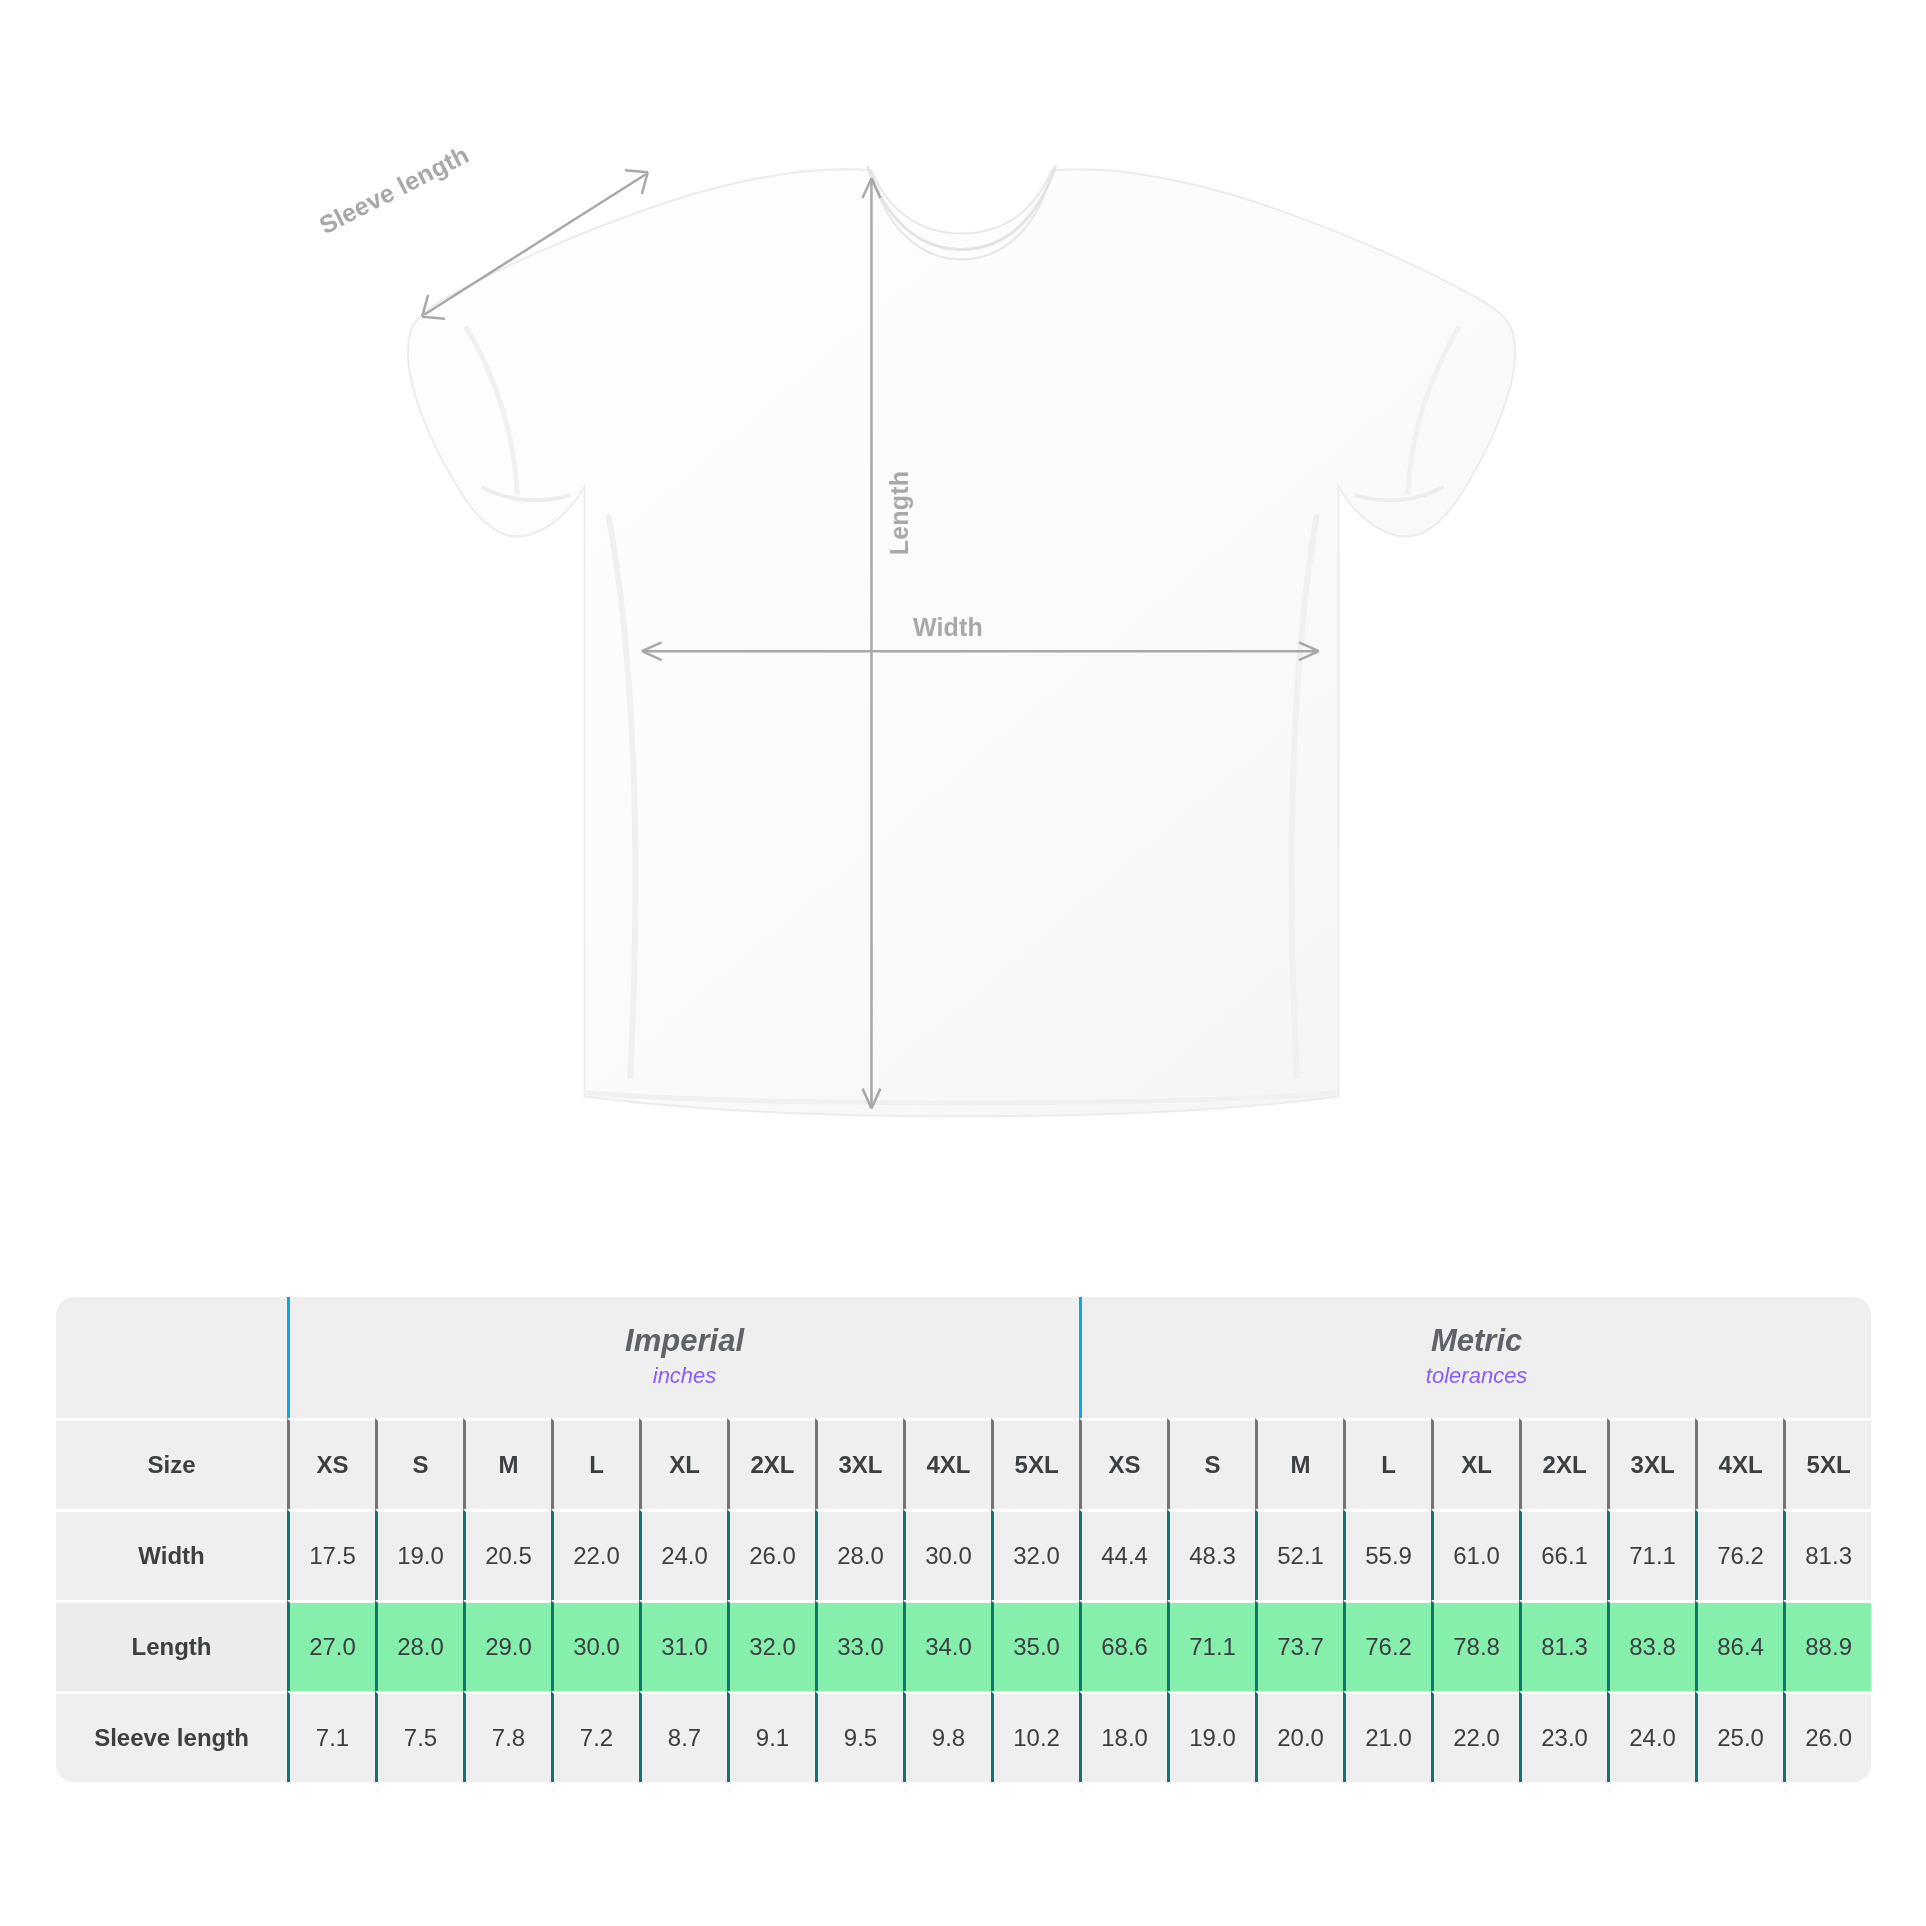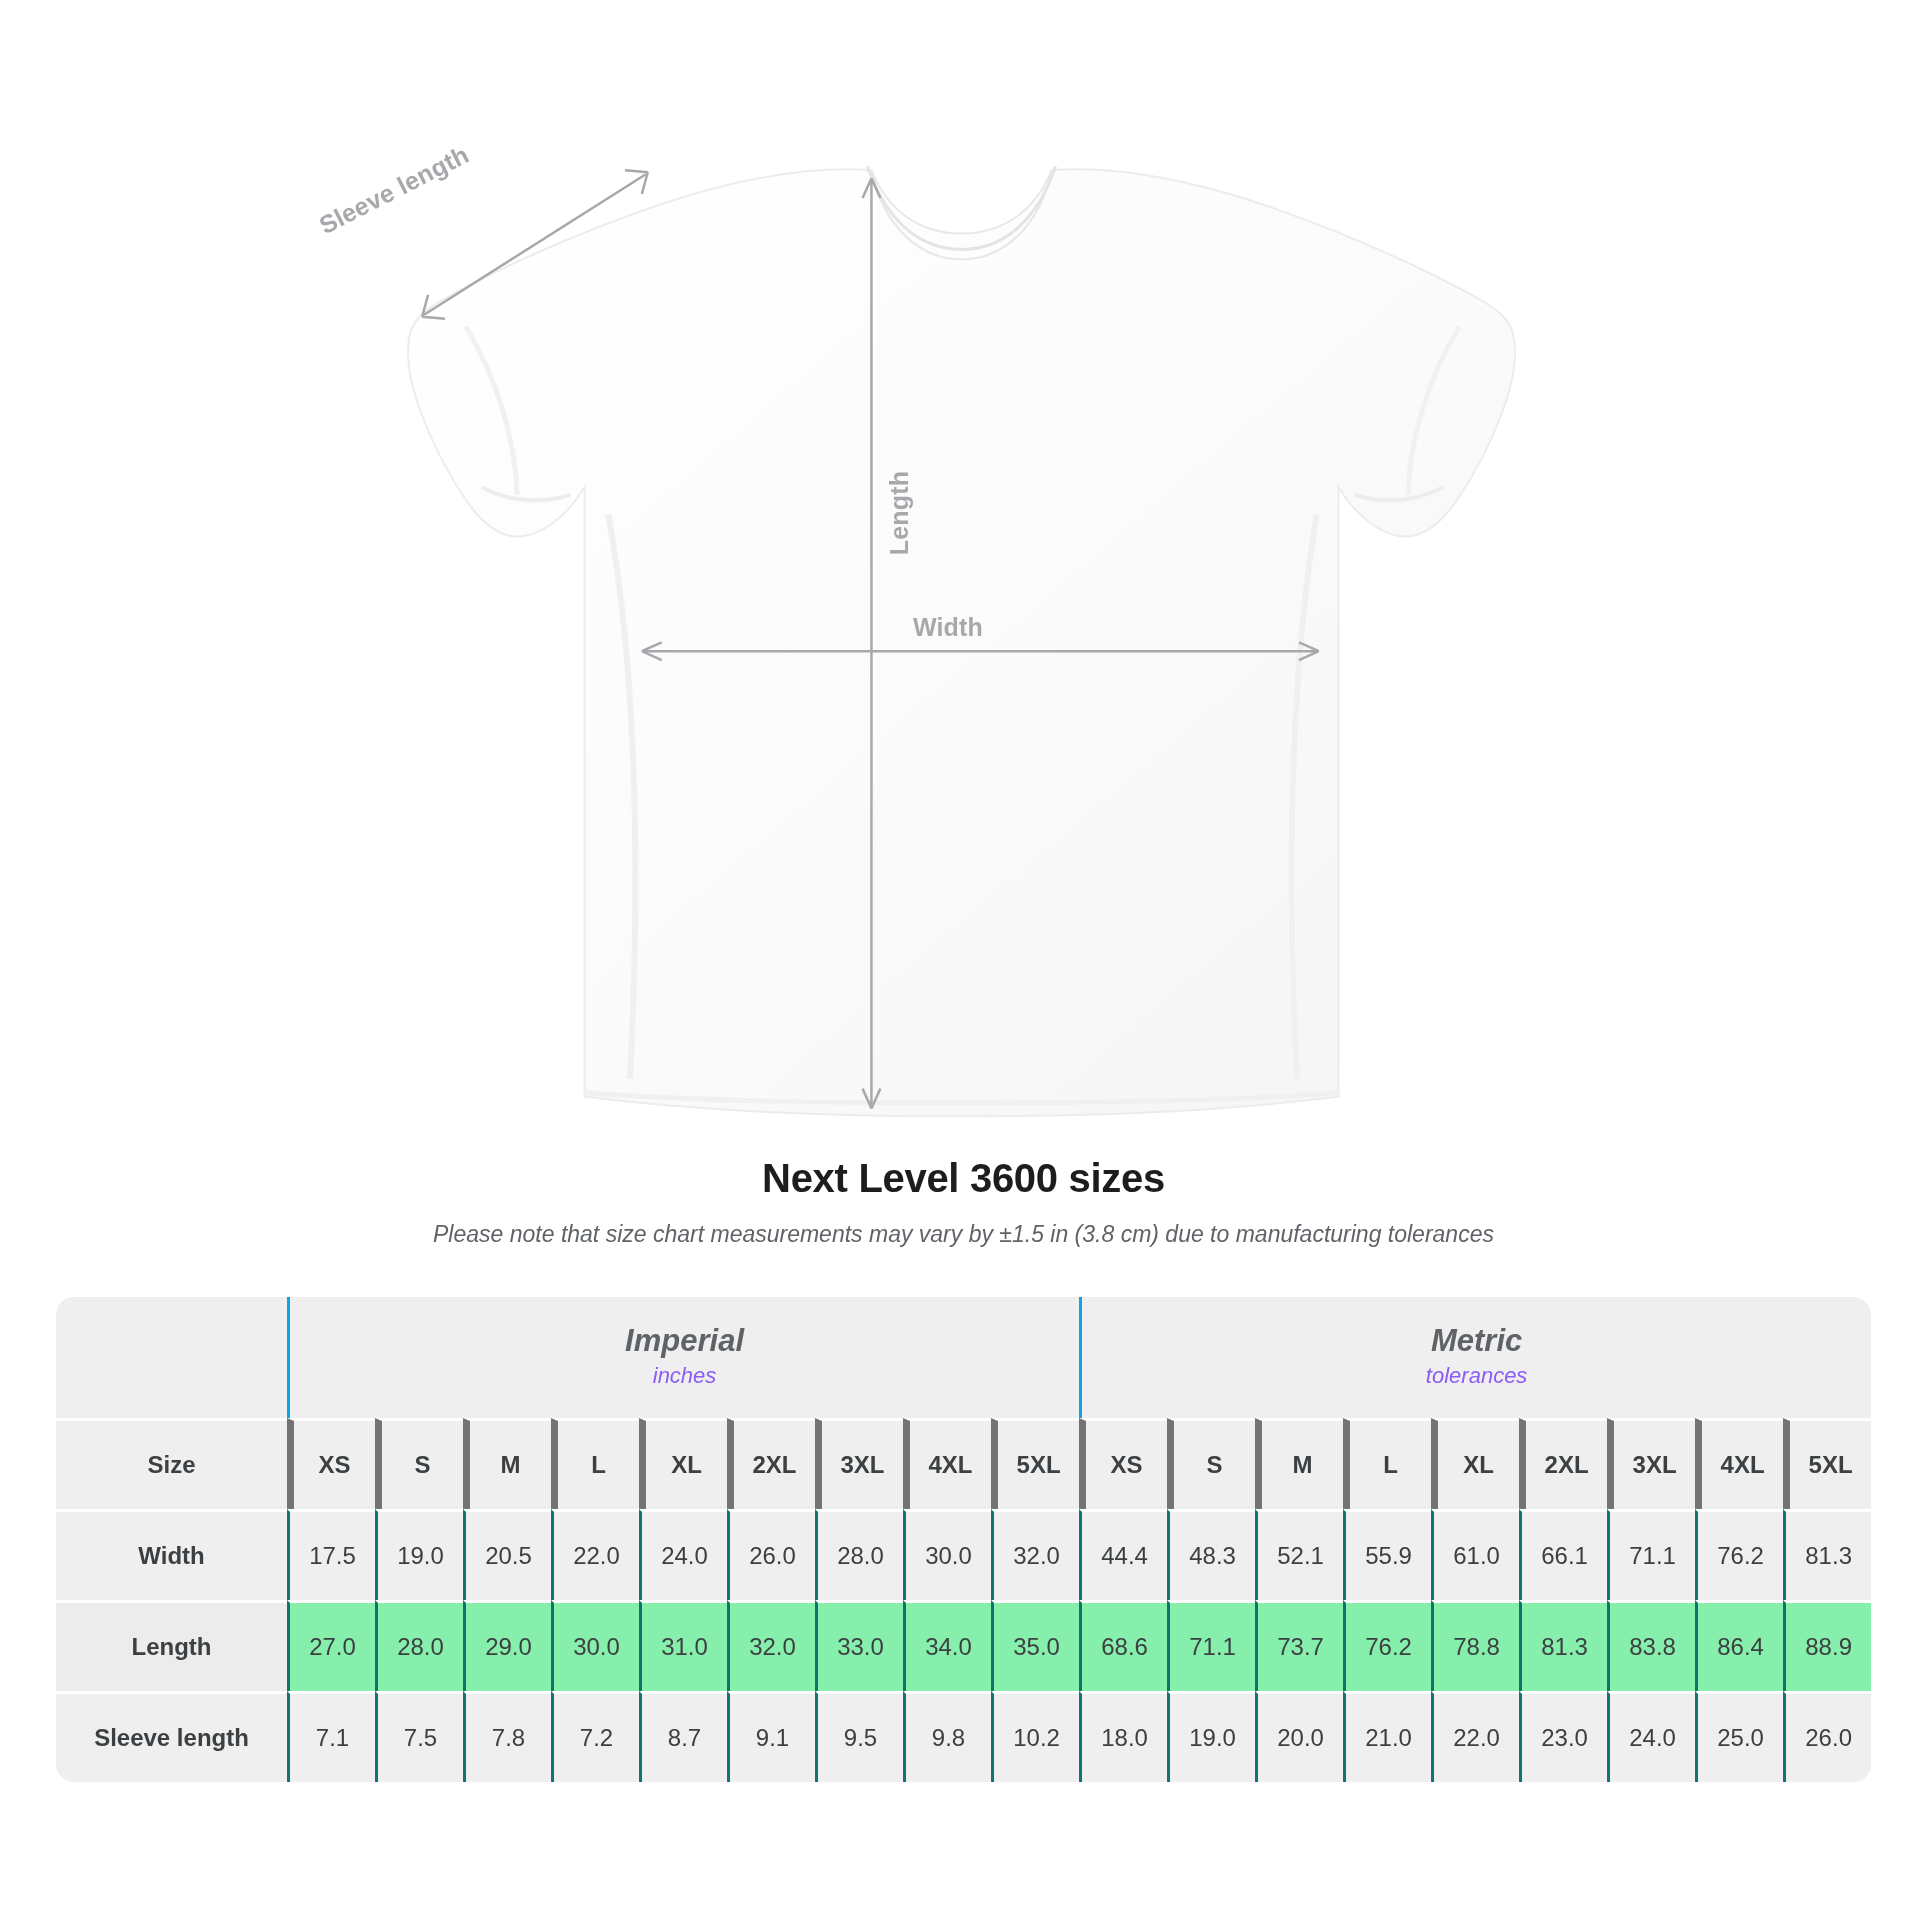--- a/index.html
+++ b/index.html
@@ -113,21 +113,21 @@
     color: #8b5cf6;
     line-height: 1.5;
   }
   
   tr.size-row td {
     height: 91px;
     font-weight: bold;
     font-size: 24px;
     color: #3c4043;
     border-top: 3px solid #ffffff;
-    border-left: 7px solid #737373;
+    border-left: 3px solid #737373;
   }
   tr.size-row td.rowhead { border-left: none; }
   
   tr.data-row td {
     height: 91px;
     border-top: 3px solid #ffffff;
     border-left: 3px solid #0f766e;
   }
   tr.data-row td.rowhead {
     font-weight: bold;
@@ -209,24 +209,20 @@
         <path d="M426,320 l23,2 M426,320 l6,-22"></path>
         <path d="M654,174 l-23,-2 M654,174 l-6,22"></path>
       </g>
     </svg>
 
     <div class="dim-label" id="label-sleeve">Sleeve length</div>
     <div class="dim-label" id="label-length">Length</div>
     <div class="dim-label" id="label-width">Width</div>
   </div>
 
-  <div id="title-block">
-    <h1 id="chart-title">Next Level 3600 sizes</h1>
-    <div id="chart-note">Please note that size chart measurements may vary by ±1.5 in (3.8 cm) due to manufacturing tolerances</div>
-  </div>
 
   <div id="table-wrap">
     <table>
       <colgroup>
         <col class="rowhead-col">
         <col class="data-col">
           <col class="data-col">
           <col class="data-col">
           <col class="data-col">
           <col class="data-col">

